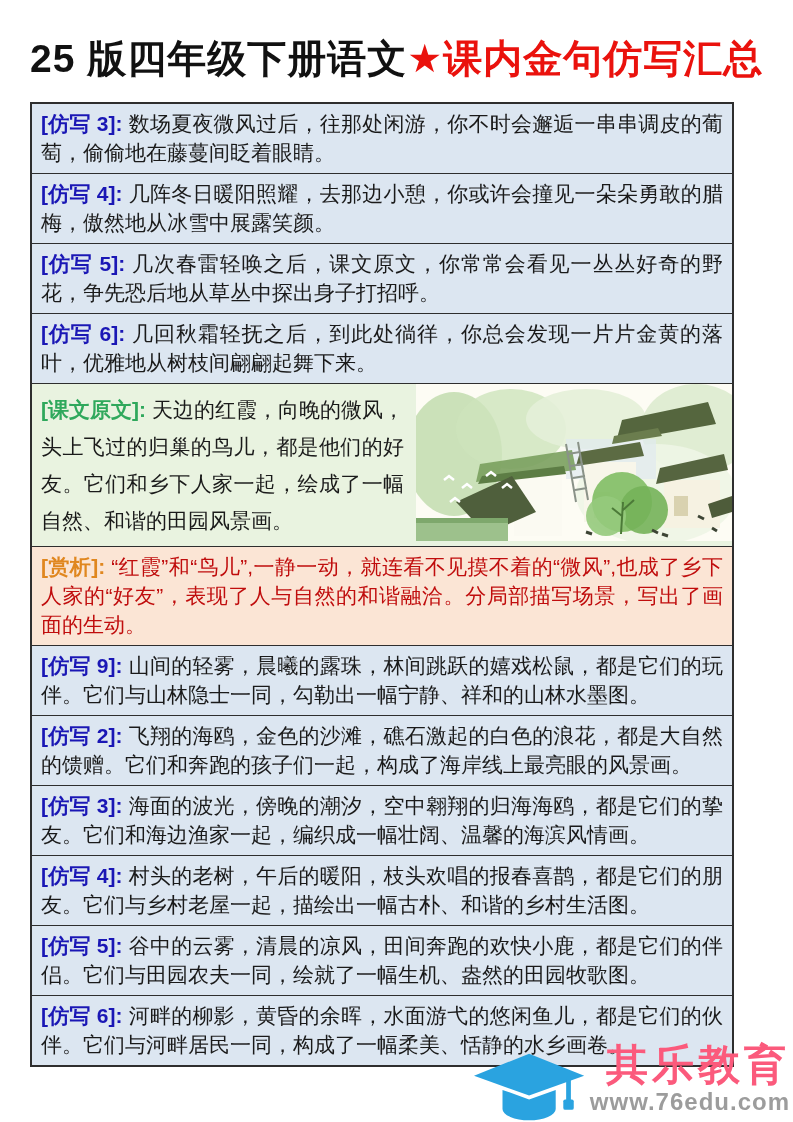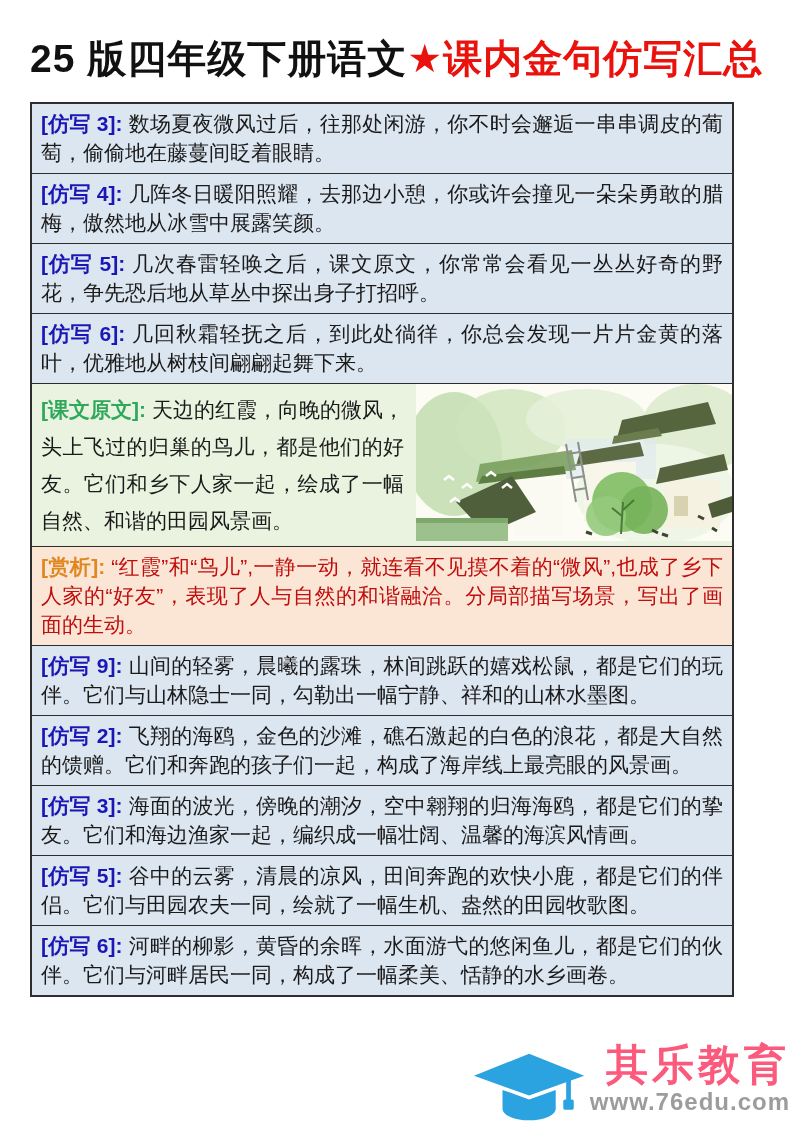--- a/index.html
+++ b/index.html
@@ -185,20 +185,23 @@
   <div class="row">
     <span class="lbl lbl-blue">[仿写 9]:</span><span>山间的轻雾，晨曦的露珠，林间跳跃的嬉戏松鼠，都是它们的玩伴。它们与山林隐士一同，勾勒出一幅宁静、祥和的山林水墨图。</span>
   </div>
   <div class="row">
     <span class="lbl lbl-blue">[仿写 2]:</span><span>飞翔的海鸥，金色的沙滩，礁石激起的白色的浪花，都是大自然的馈赠。它们和奔跑的孩子们一起，构成了海岸线上最亮眼的风景画。</span>
   </div>
   <div class="row">
     <span class="lbl lbl-blue">[仿写 3]:</span><span>海面的波光，傍晚的潮汐，空中翱翔的归海海鸥，都是它们的挚友。它们和海边渔家一起，编织成一幅壮阔、温馨的海滨风情画。</span>
   </div>
   <div class="row">
+    <span class="lbl lbl-blue">[仿写 4]:</span><span>村头的老树，午后的暖阳，枝头欢唱的报春喜鹊，都是它们的朋友。它们与乡村老屋一起，描绘出一幅古朴、和谐的乡村生活图。</span>
+  </div>
+  <div class="row">
     <span class="lbl lbl-blue">[仿写 5]:</span><span>谷中的云雾，清晨的凉风，田间奔跑的欢快小鹿，都是它们的伴侣。它们与田园农夫一同，绘就了一幅生机、盎然的田园牧歌图。</span>
   </div>
   <div class="row">
     <span class="lbl lbl-blue">[仿写 6]:</span><span>河畔的柳影，黄昏的余晖，水面游弋的悠闲鱼儿，都是它们的伙伴。它们与河畔居民一同，构成了一幅柔美、恬静的水乡画卷。</span>
   </div>
 
 </div>
 
 <div class="watermark">
   <svg class="cap" viewBox="0 0 120 80">

